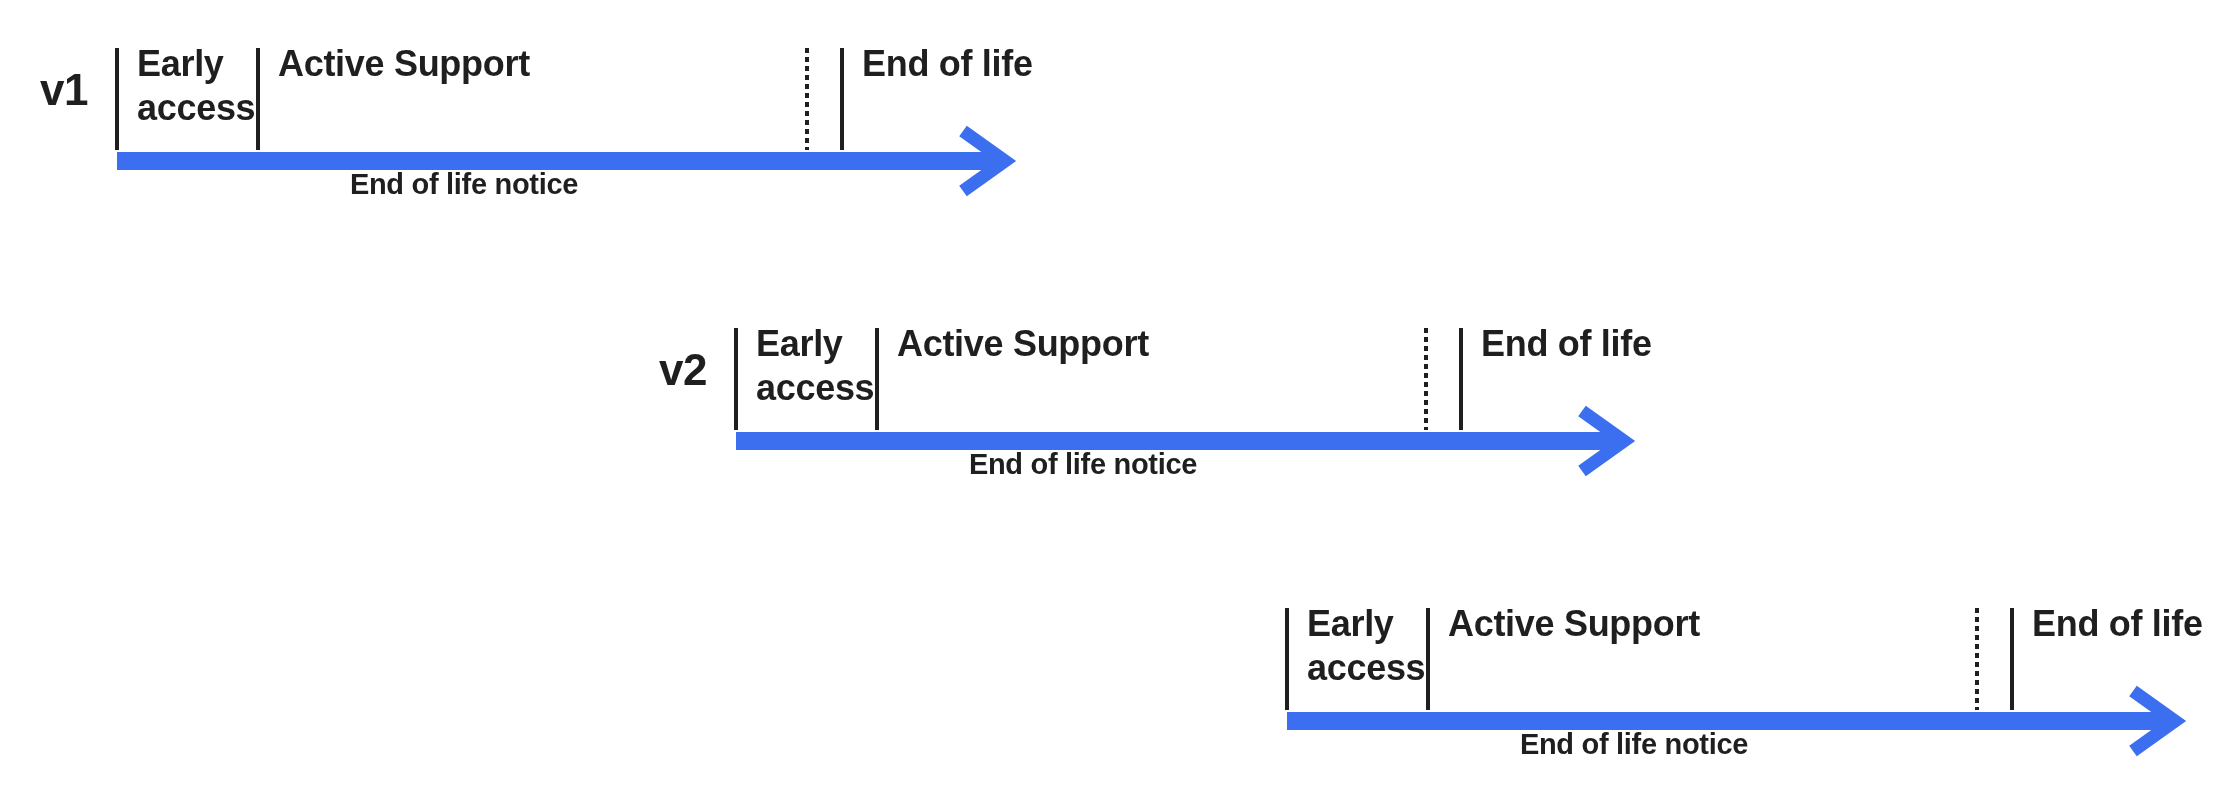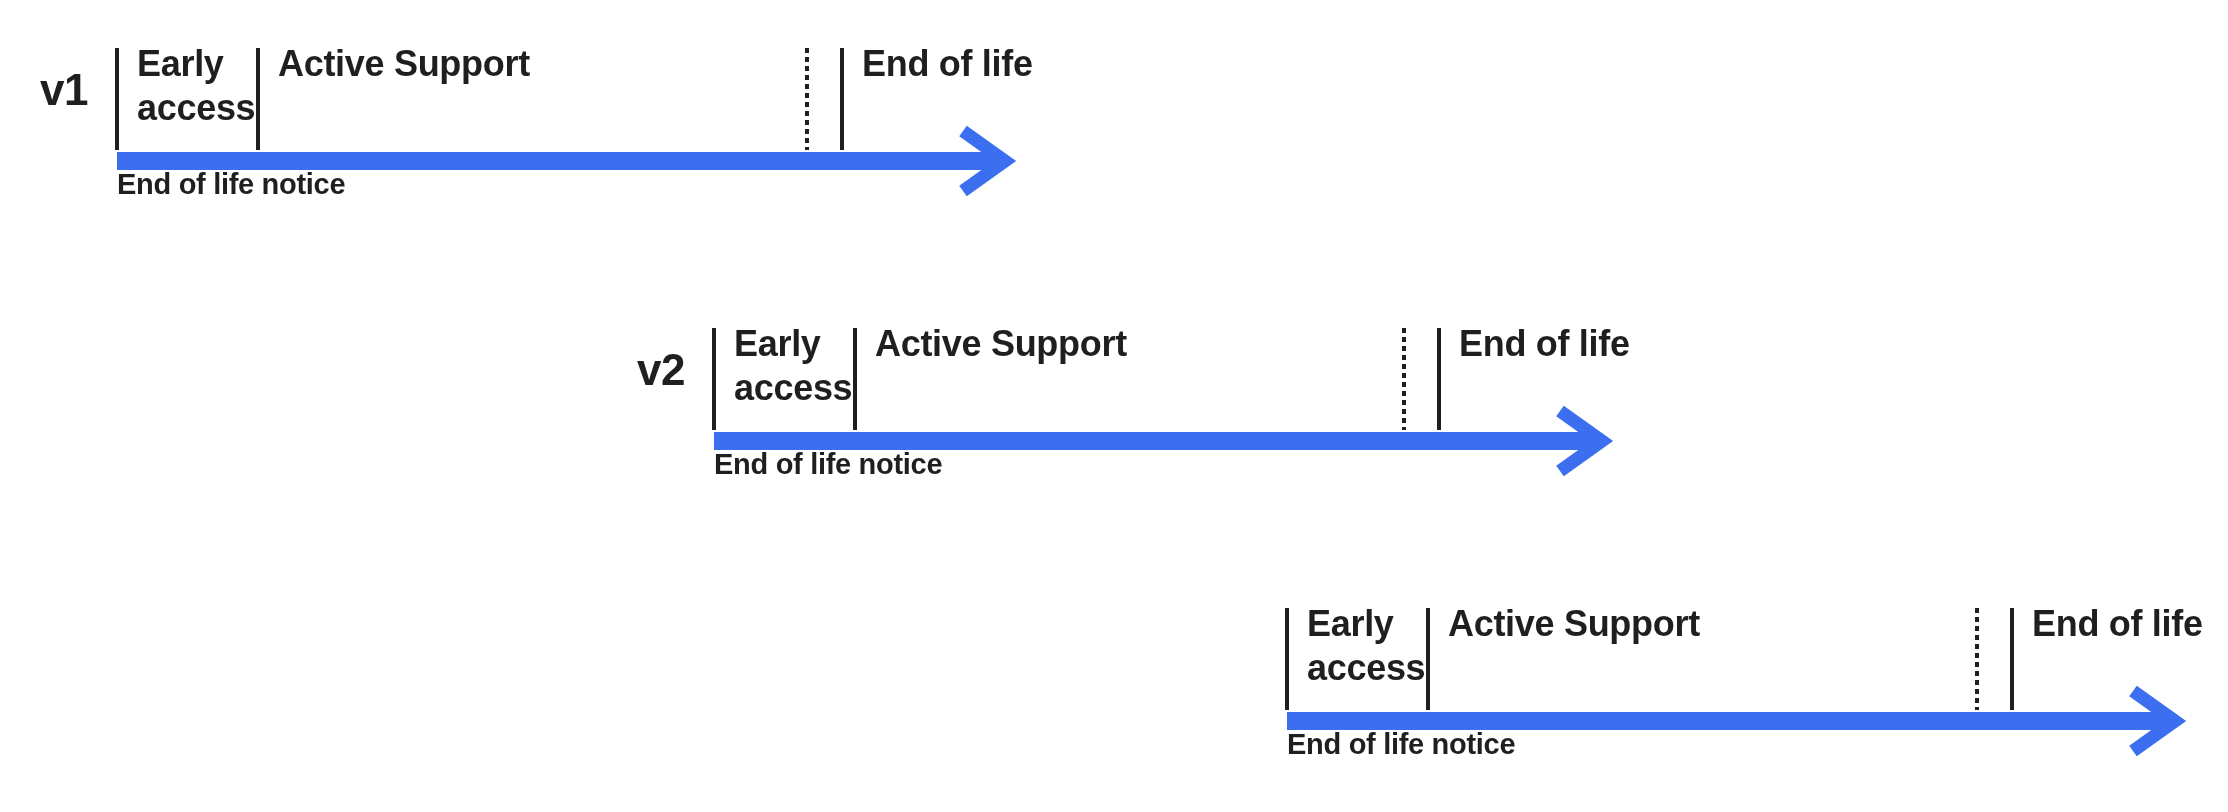--- a/index.html
+++ b/index.html
@@ -11,21 +11,21 @@
   body{
     width:2228px;height:812px;
     background:var(--background);
     font-family:"Liberation Sans",sans-serif;
     font-weight:700;
     color:var(--ink);
   }
   .canvas{position:relative;width:2228px;height:812px;overflow:hidden;}
   .row{position:absolute;width:1010px;height:190px;}
   .row-v1{left:117px;top:48px;}
-  .row-v2{left:714px;top:328px;}
+  .row-v2{left:736px;top:328px;}
   .row-v3{left:1287px;top:608px;}
   .version{
     position:absolute;left:-229px;top:16px;width:200px;
     text-align:right;font-size:44px;line-height:1.2;letter-spacing:-0.5px;
   }
   .tick{position:absolute;top:0;width:4px;height:102px;background:var(--ink);}
   .t-start{left:-2px;}
   .t-active{left:139px;}
   .t-dashed{
     left:688px;
@@ -35,21 +35,21 @@
   .seg{
     position:absolute;top:-6px;
     font-size:36px;line-height:1.21;letter-spacing:-0.3px;
     white-space:pre-line;
   }
   .seg-early{left:20px;}
   .seg-active{left:161px;}
   .seg-eol{left:745px;white-space:nowrap;}
   .notice{
     position:absolute;left:0;top:119px;width:694px;
-    text-align:left;font-size:29px;line-height:1.21;letter-spacing:-0.3px;
+    text-align:center;font-size:29px;line-height:1.21;letter-spacing:-0.3px;
     white-space:nowrap;
   }
   .arrow{position:absolute;left:0;top:68px;width:920px;height:90px;overflow:visible;}
   .arrow .shaft{stroke:var(--arrow);stroke-width:18;}
   .arrow .head{stroke:var(--arrow);stroke-width:13;fill:none;stroke-linejoin:miter;stroke-linecap:butt;}
 </style>
 </head>
 <body>
 
 <div class="canvas">

